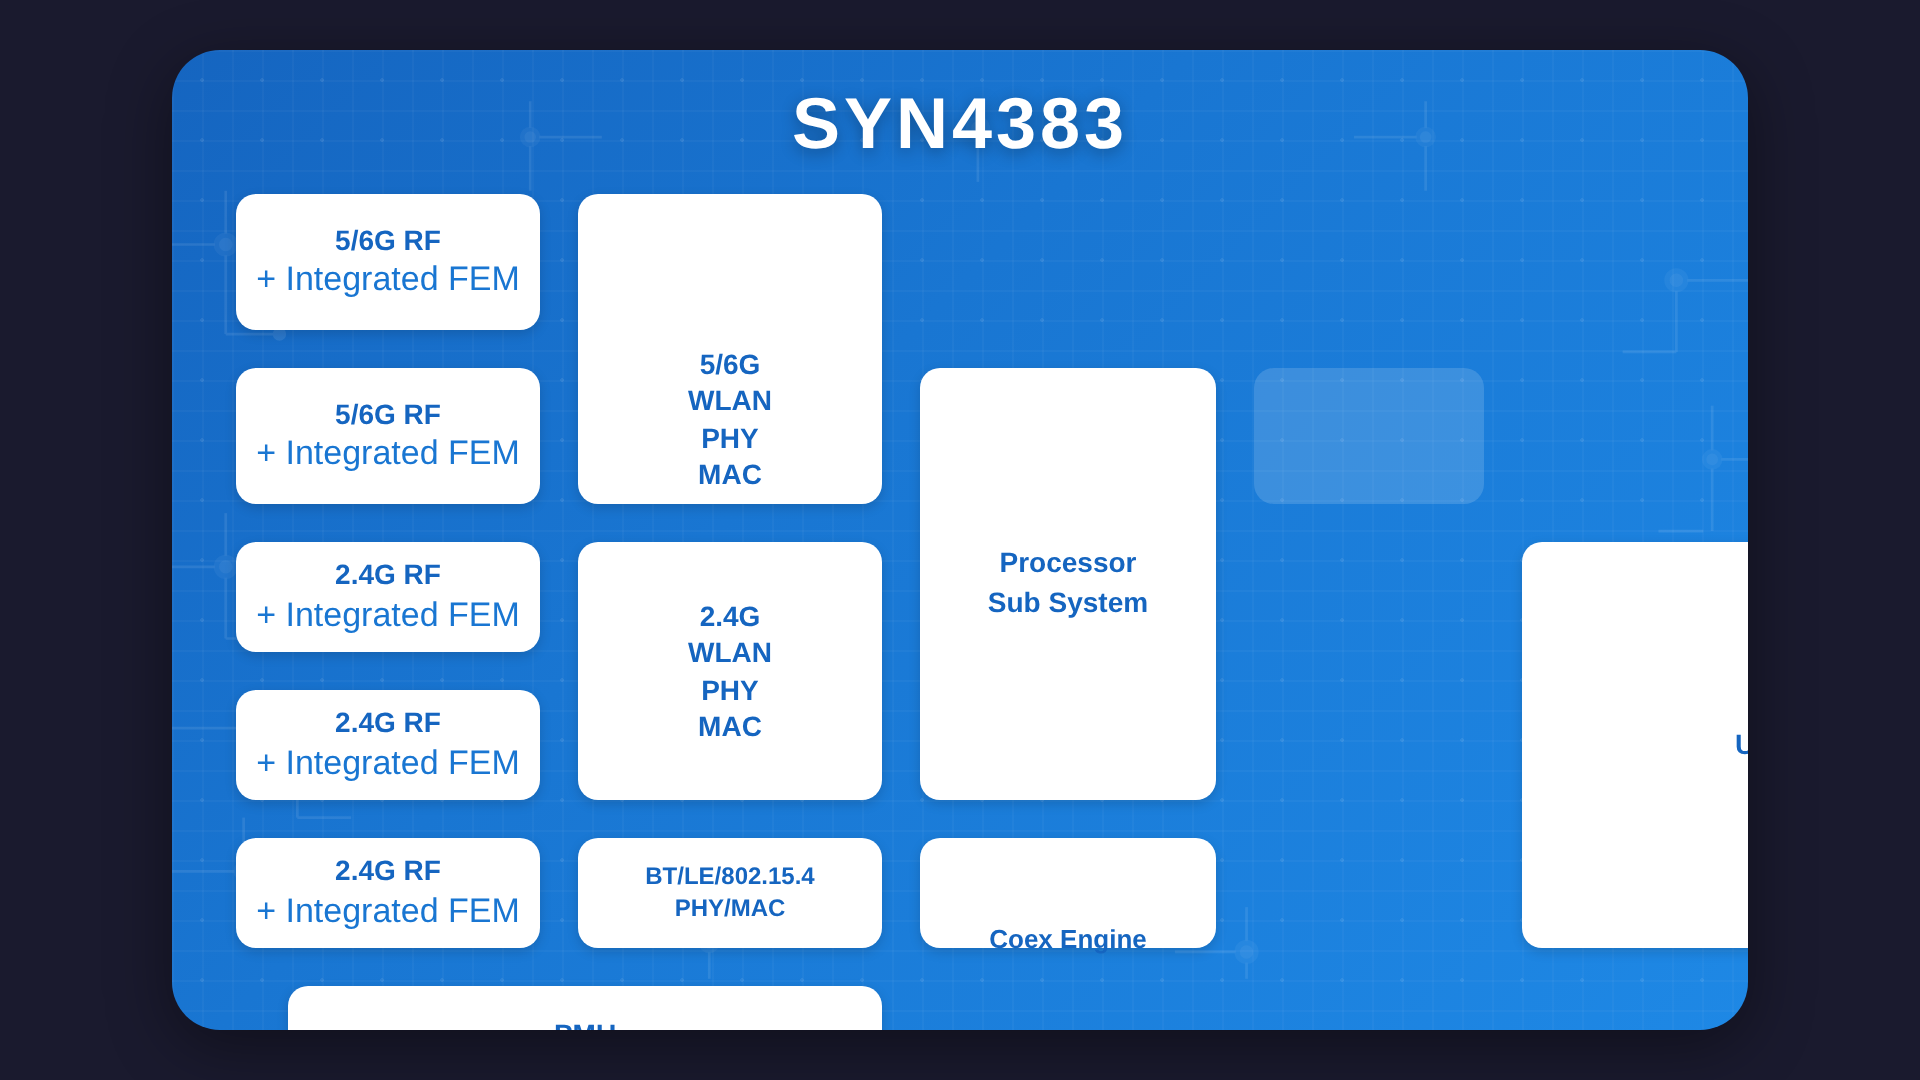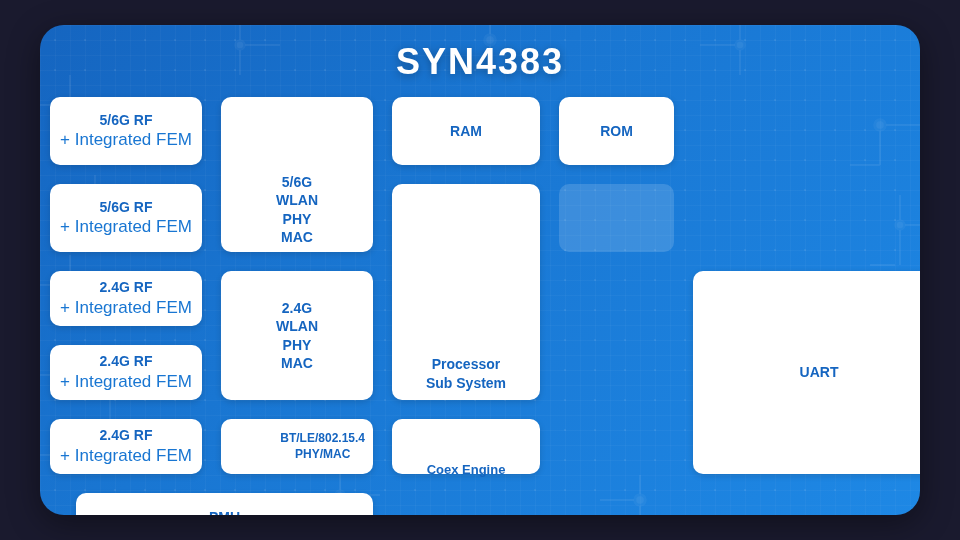--- a/index.html
+++ b/index.html
@@ -7,25 +7,25 @@
       width: 960px;
       height: 540px;
       display: flex;
       align-items: center;
       justify-content: center;
       background: #1a1a2e;
       font-family: 'Arial', sans-serif;
     }
 
     .chip-container {
-      width: 880px;
+      width: 788px;
       height: 490px;
       background: linear-gradient(135deg, #1565c0 0%, #1976d2 40%, #1e88e5 100%);
       border-radius: 24px;
-      padding: 16px 10px;
+      padding: 16px 32px;
       position: relative;
       overflow: hidden;
       box-shadow: 0 8px 32px rgba(0,0,0,0.4);
     }
 
     
     .chip-container::before {
       content: '';
       position: absolute;
       inset: 0;
@@ -136,21 +136,21 @@
     .b-rf5g1   { grid-column: 1; grid-row: 1; }
     .b-rf5g2   { grid-column: 1; grid-row: 2; }
     .b-wlan5g  { grid-column: 2; grid-row: 1 / span 2; justify-content: flex-end; }
     .b-ram     { grid-column: 3; grid-row: 1; }
     .b-rom     { grid-column: 4; grid-row: 1; }
     .b-uart    { grid-column: 5 / span 2; grid-row: 1; }
 
     .b-rf24a   { grid-column: 1; grid-row: 3; }
     .b-rf24b   { grid-column: 1; grid-row: 4; }
     .b-wlan24  { grid-column: 2; grid-row: 3 / span 2; }
-    .b-proc    { grid-column: 3; grid-row: 2 / span 3; justify-content: flex-end; }
+    .b-proc    { grid-column: 3; grid-row: 2 / span 3; }
     .b-pcie    { grid-column: 5 / span 2; grid-row: 2; }
 
     .b-rf24c   { grid-column: 1; grid-row: 5; }
     .b-btmac   { grid-column: 2; grid-row: 5; }
     .b-coex    { grid-column: 3; grid-row: 5; }
     .b-gpio    { grid-column: 5 / span 2; grid-row: 3 / span 3; }
 
     .b-pmu     { grid-column: 1 / span 2; grid-row: 6; margin-left: 26px; }
     .b-periph  { grid-column: 3; grid-row: 6; }
     .b-col4r6  { grid-column: 4; grid-row: 2; }
@@ -266,27 +266,21 @@
       <span class="sub-text">+ Integrated FEM</span>
     </div>
 
     <div class="block b-wlan5g" style="grid-row: 1 / span 2;">
       <span class="main-text" style="white-space:pre-line; font-size:14px;">5/6G
 WLAN
 PHY
 MAC</span>
     </div>
 
-    <div class="block b-ram">
-      <span class="main-text">RAM</span>
-    </div>
-
-    <div class="block b-rom">
-      <span class="main-text">ROM</span>
-    </div>
+
 
 
     <div class="block b-rf5g2">
       <span class="main-text">5/6G RF</span>
       <span class="sub-text">+ Integrated FEM</span>
     </div>
 
     <div class="block b-proc" style="grid-column:3; grid-row: 2 / span 3;">
       <span class="main-text" style="white-space:pre-line; font-size:14px; line-height:1.4;">Processor
 Sub System</span>
@@ -316,21 +310,21 @@
       <span class="sub-text">+ Integrated FEM</span>
     </div>
 
     <div style="grid-column:4; grid-row:4; background:transparent;"></div>
 
     <div class="block b-rf24c" style="grid-column:1; grid-row:5;">
       <span class="main-text">2.4G RF</span>
       <span class="sub-text">+ Integrated FEM</span>
     </div>
 
-    <div class="block b-btmac" style="grid-column:2; grid-row:5;align-items:flex-end;">
+    <div class="block b-btmac" style="grid-column:2; grid-row:5;">
       <span class="main-text" style="white-space:pre-line; font-size:12px;">BT/LE/802.15.4
 PHY/MAC</span>
     </div>
 
     <div class="block b-coex" style="grid-column:3; grid-row:5;">
       <span class="main-text" style="font-size:13px;margin-top:48px;">Coex Engine</span>
     </div>
 
     <div style="grid-column:4; grid-row:5; background:transparent;"></div>
 

